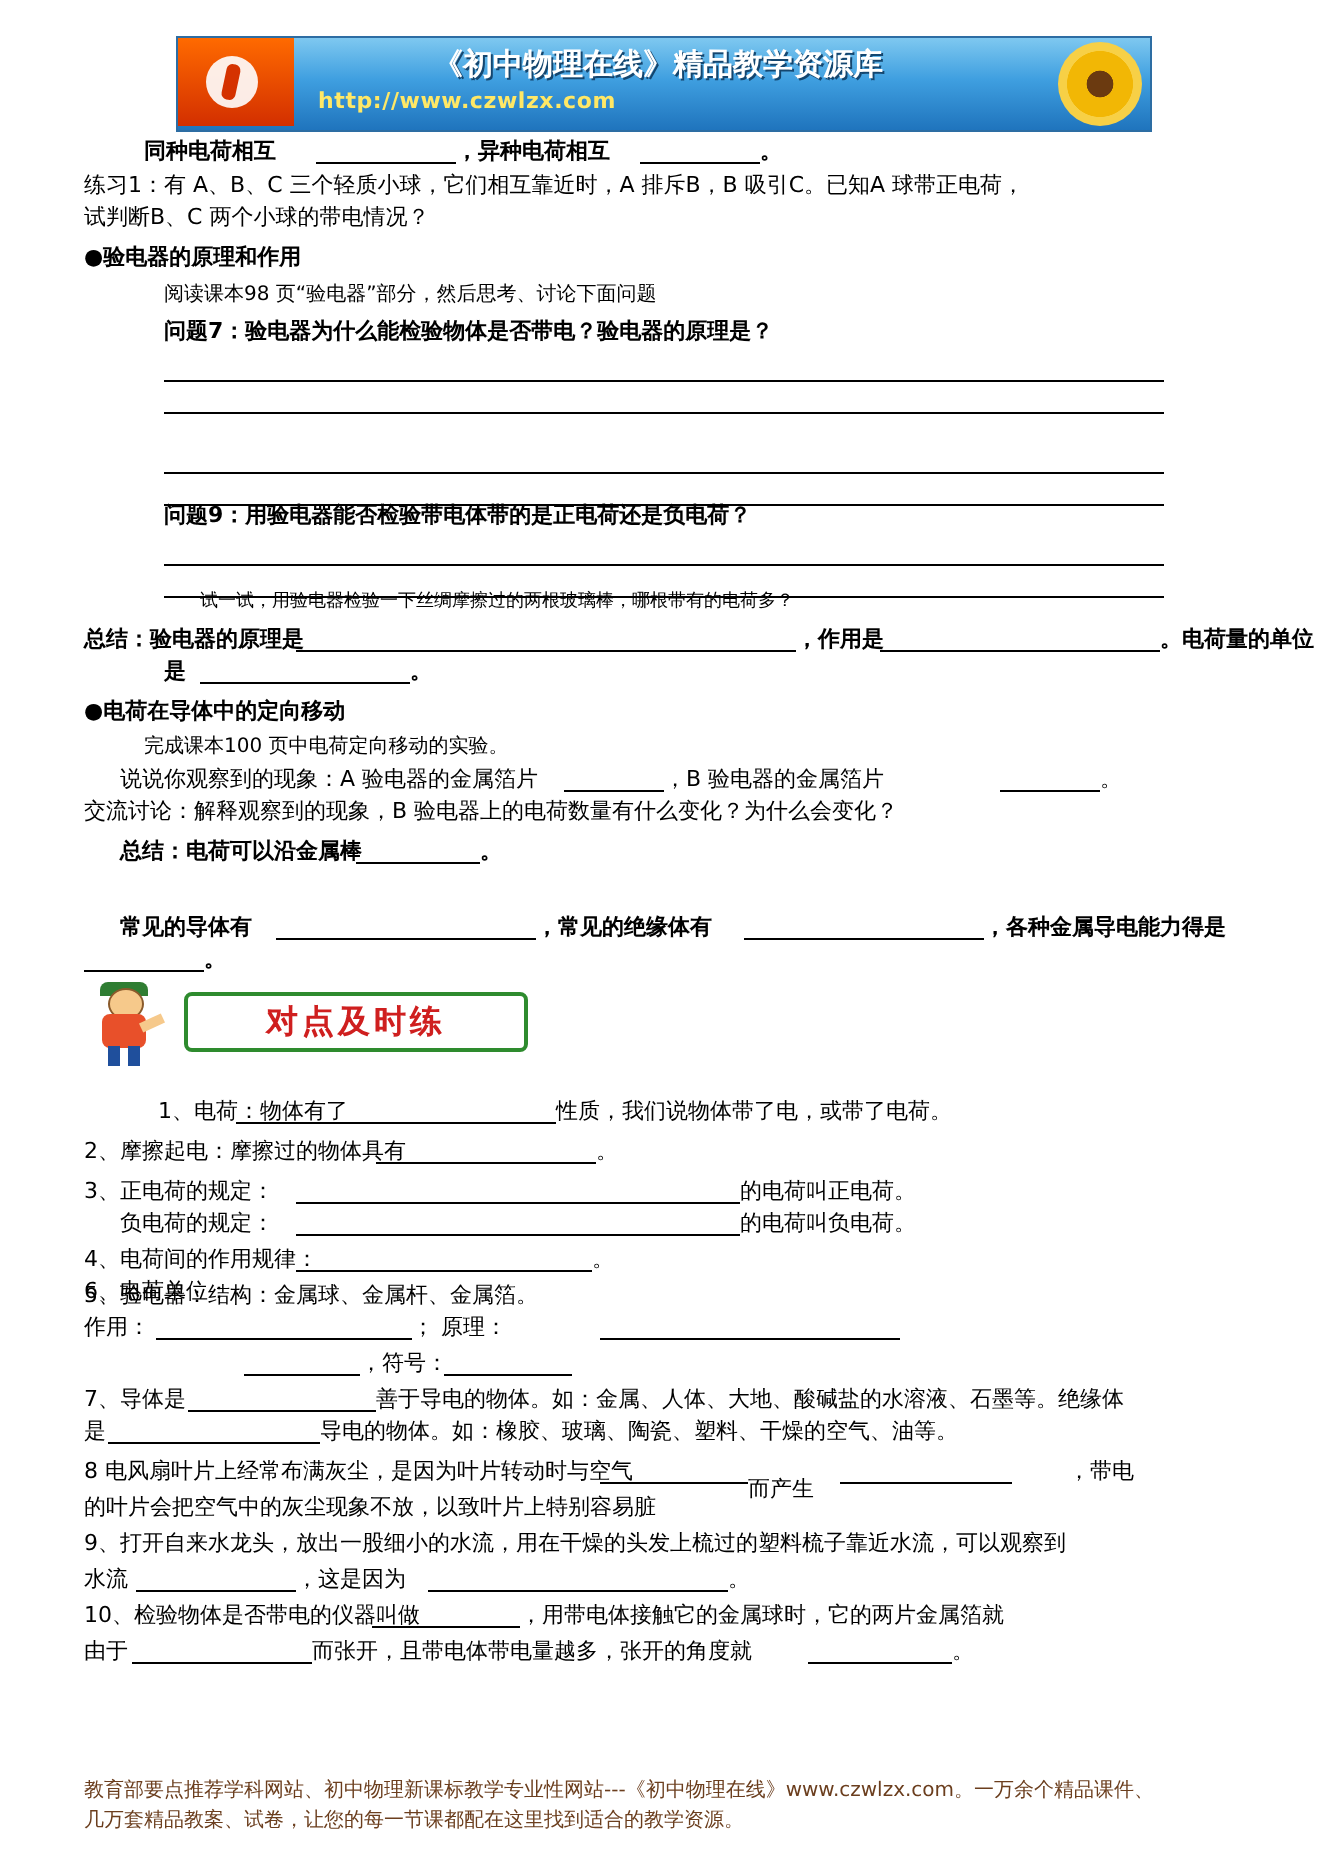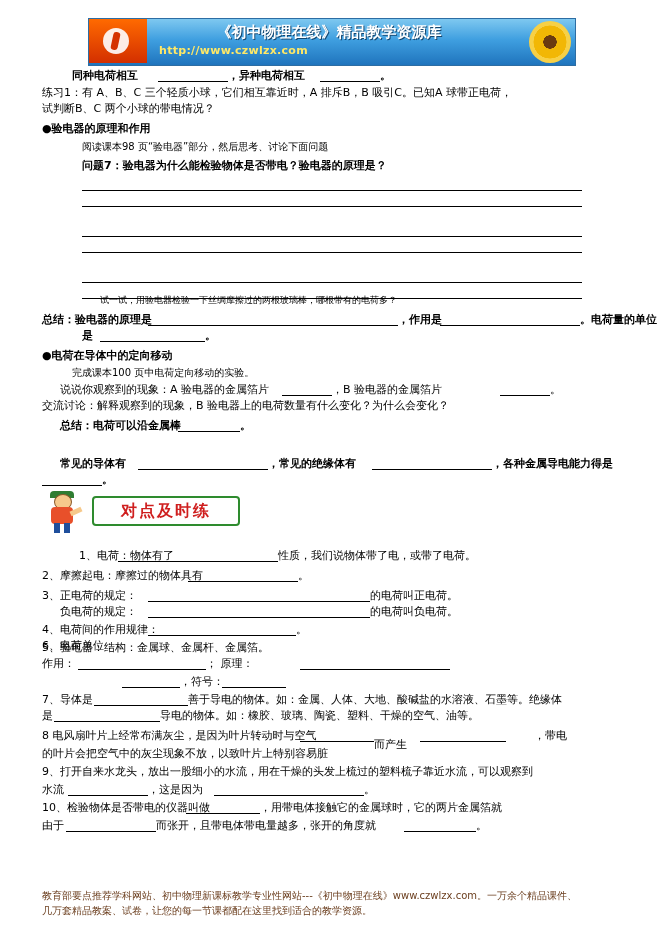--- a/index.html
+++ b/index.html
@@ -64,21 +64,21 @@
   .prac .kid{
     position:absolute;left:0;top:0;width:46px;height:42px;
   }
   .prac .kid .head{position:absolute;left:12px;top:2px;width:16px;height:14px;border-radius:50%;background:#f6c98b;border:1px solid #8a5a2b;}
   .prac .kid .hat{position:absolute;left:8px;top:-1px;width:24px;height:7px;border-radius:4px 4px 0 0;background:#2f7d32;}
   .prac .kid .body{position:absolute;left:9px;top:15px;width:22px;height:17px;background:#e8502a;border-radius:4px;}
   .prac .kid .leg1{position:absolute;left:12px;top:31px;width:6px;height:10px;background:#1f4f9c;}
   .prac .kid .leg2{position:absolute;left:22px;top:31px;width:6px;height:10px;background:#1f4f9c;}
   .prac .kid .arm{position:absolute;left:28px;top:17px;width:12px;height:5px;background:#f6c98b;transform:rotate(-25deg);}
   .prac .box{
-    position:absolute;left:50px;top:4px;width:148px;height:30px;
+    position:absolute;left:50px;top:4px;width:172px;height:30px;
     border:2px solid #2e8b2e;border-radius:4px;background:#ffffff;
     box-sizing:border-box;
   }
   .prac .box span{
     display:block;text-align:center;line-height:26px;
     font-size:16px;font-weight:bold;color:#cf1f1f;letter-spacing:2px;
   }
 
   
   .footer{
@@ -112,20 +112,21 @@
   <div class="line b" style="left:42px;top:121px;">●验电器的原理和作用</div>
   <div class="line small" style="left:82px;top:140px;">阅读课本98 页“验电器”部分，然后思考、讨论下面问题</div>
 
   <div class="line b" style="left:82px;top:158px;">问题7：验电器为什么能检验物体是否带电？验电器的原理是？</div>
   <div class="ul-row" style="left:82px;top:178px;width:500px;height:12px;"></div>
   <div class="ul-row" style="left:82px;top:194px;width:500px;height:12px;"></div>
 
   <div class="ul-row" style="left:82px;top:224px;width:500px;height:12px;"></div>
   <div class="ul-row" style="left:82px;top:240px;width:500px;height:12px;"></div>
 
+  <div class="line b" style="left:82px;top:250px;">问题9：用验电器能否检验带电体带的是正电荷还是负电荷？</div>
   <div class="ul-row" style="left:82px;top:270px;width:500px;height:12px;"></div>
   <div class="ul-row" style="left:82px;top:286px;width:500px;height:12px;"></div>
 
   <div class="line tiny" style="left:100px;top:294px;">试一试，用验电器检验一下丝绸摩擦过的两根玻璃棒，哪根带有的电荷多？</div>
 
   <div class="line b" style="left:42px;top:312px;">总结：验电器的原理是</div>
   <div class="ul-row" style="left:148px;top:312px;width:250px;height:13px;"></div>
   <div class="line b" style="left:398px;top:312px;">，作用是</div>
   <div class="ul-row" style="left:440px;top:312px;width:140px;height:13px;"></div>
   <div class="line b" style="left:580px;top:312px;">。电荷量的单位</div>

